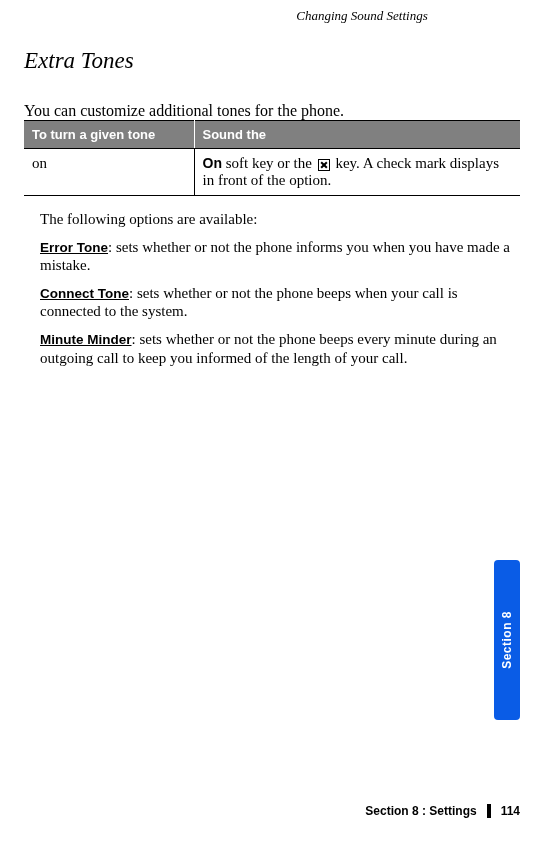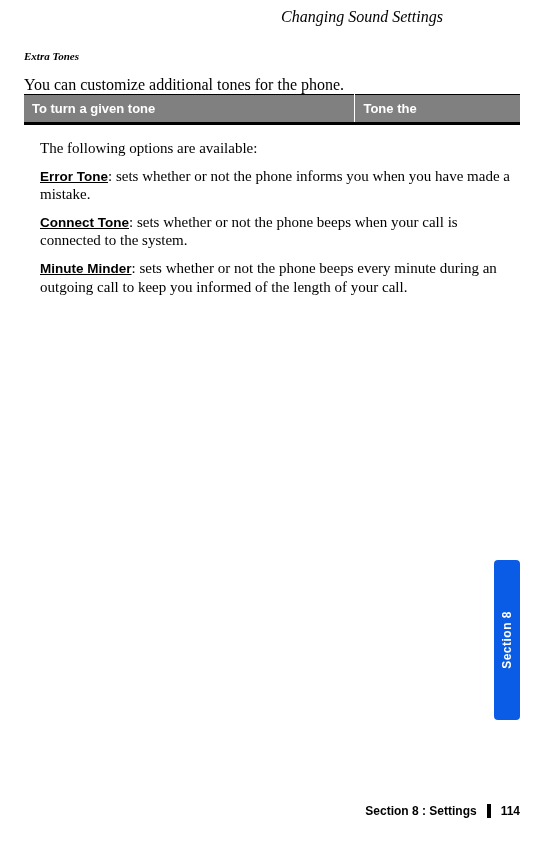--- a/index.html
+++ b/index.html
@@ -1,22 +1,22 @@
 <!DOCTYPE html>
 <html><head>
   <meta charset="utf-8">
   <style>
     * { margin: 0; padding: 0; box-sizing: border-box; }
     html, body { width: 544px; height: 842px; background: #fff; font-family: Georgia, "Times New Roman", serif; color: #000; }
     .page { position: relative; width: 544px; height: 842px; padding: 8px 24px 24px 24px; }
-    .header-breadcrumb { text-align: center; font-size: 16px; font-style: italic; margin-bottom: 24px; margin-left: 180px; }
-    .section-title { font-size: 11px; font-weight: bold; font-style: italic; margin-bottom: 14px; }
+    .header-breadcrumb { text-align: center; font-size: 13px; font-style: italic; margin-bottom: 24px; margin-left: 180px; }
+    .section-title { font-size: 23px; font-weight: normal; font-style: italic; margin-bottom: 28px; }
     .intro { font-size: 16px; }
     table.tone-table { border-collapse: collapse; width: 100%; margin-bottom: 14px; }
-    table.tone-table th, table.tone-table td { border-top: 1px solid #000; border-bottom: 3px solid #000000; padding: 6px 8px; text-align: left; vertical-align: top; }
+    table.tone-table th, table.tone-table td { border-top: 1px solid #000; border-bottom: 1px solid #000000; padding: 6px 8px; text-align: left; vertical-align: top; }
     table.tone-table thead th { background: #808080; color: #fff; font-weight: bold; font-size: 13px; font-family: Arial, Helvetica, sans-serif; }
     table.tone-table thead th.divider { border-right: 1px solid #fff; }
     table.tone-table tbody td { font-size: 15px; }
     table.tone-table tbody td.col1 { border-right: 1px solid #000; width: 170px; }
     .bold-sans { font-weight: bold; font-family: Arial, Helvetica, sans-serif; font-size: 14px; }
     .para { font-size: 15px; margin-bottom: 10px; line-height: 1.2; margin-left: 16px; }
     .opt-name { font-weight: bold; font-size: 13.5px; font-family: Arial, Helvetica, sans-serif; text-decoration: underline; }
     .side-tab { position: absolute; right: 24px; top: 560px; width: 26px; height: 160px; background: #0a5ce6; border-radius: 4px; display: flex; align-items: center; justify-content: center; }
     .side-tab .label { color: #fff; font-family: Arial, Helvetica, sans-serif; font-weight: bold; font-size: 12px; writing-mode: vertical-rl; transform: rotate(180deg); letter-spacing: 0.5px; }
     .footer { position: absolute; bottom: 24px; right: 24px; display: flex; align-items: flex-end; gap: 10px; font-size: 12px; font-family: Arial, Helvetica, sans-serif; font-weight: bold; }
@@ -33,24 +33,30 @@
   <div class="header-breadcrumb">Changing Sound Settings</div>
 
   <h2 class="section-title">Extra Tones</h2>
 
   <p class="intro">You can customize additional tones for the phone.</p>
 
   <table class="tone-table">
     <thead>
       <tr>
         <th class="divider">To turn a given tone</th>
-        <th>Tone the</th>
+        <th>Sound the</th>
       </tr>
     </thead>
     <tbody>
+      <tr>
+        <td class="col1">on</td>
+        <td>
+          <span class="bold-sans">On</span><span> soft key or the </span><span class="key-icon"></span><span> key. A check mark displays in front of the option.</span>
+        </td>
+      </tr>
     </tbody>
   </table>
 
   <p class="para">The following options are available:</p>
 
   <p class="para">
     <span class="opt-name">Error Tone</span><span>: sets whether or not the phone informs you when you have made a mistake.</span>
   </p>
 
   <p class="para">

